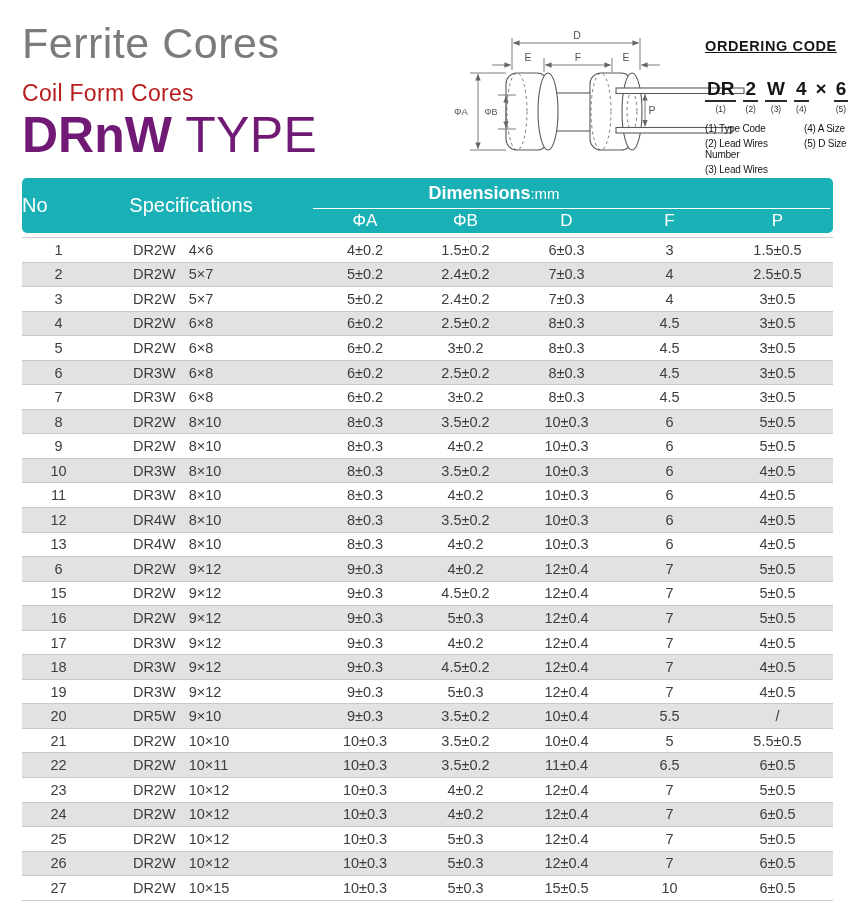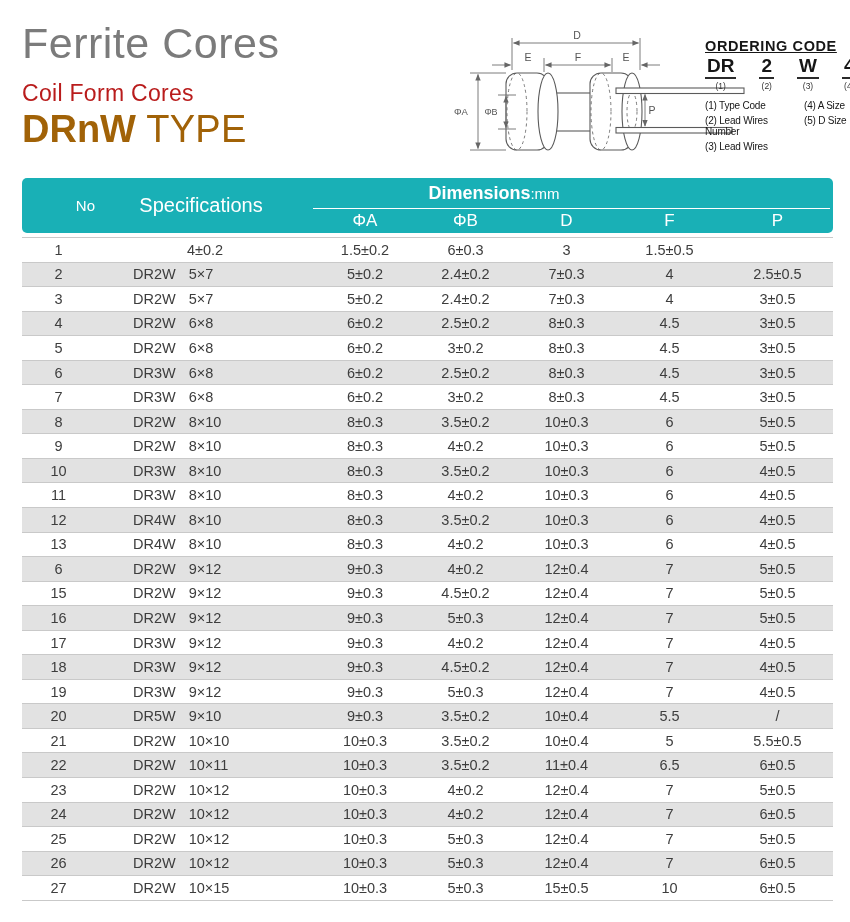--- a/index.html
+++ b/index.html
@@ -8,45 +8,45 @@
     width:850px; height:922px; background:#ffffff;
     font-family:"Liberation Sans", sans-serif;
     -webkit-font-smoothing:antialiased;
   }
   .page { position:relative; width:850px; height:922px; overflow:hidden; background:#fff;padding-left:36px; }
 
   
   .title-block { position:absolute; left:22px; top:22px; }
   .title-main  { font-size:43px; line-height:1.0; color:#7b7b7b; letter-spacing:0.5px; font-weight:400; }
   .title-sub   { font-size:23px; color:#b91c1c; margin-top:15px; letter-spacing:0.3px; }
-  .title-type  { font-size:38px; color:#a16207; margin-top:3px; line-height:1.0; letter-spacing:0.3px; }
+  .title-type  { font-size:50px; color:#701a75; margin-top:3px; line-height:1.0; letter-spacing:0.3px; }
   .title-type .tc { font-weight:800; letter-spacing:0px; }
 
   
   .diagram { position:absolute; left:440px; top:8px; }
 
   
   .ordering  { position:absolute; left:705px; top:38px; width:142px; color:#161616; }
   .oc-title  { font-size:14.5px; font-weight:bold; letter-spacing:0.6px;text-decoration:underline; }
-  .oc-code   { display:flex; gap:23px; margin-top:2px; align-items:flex-start; }
+  .oc-code   { display:flex; gap:7px; margin-top:25px; align-items:flex-start; }
   .oc-item   { text-align:center; }
   .oc-char   { display:block; font-size:19px; font-weight:bold; line-height:1.05;
                border-bottom:2px solid #2a2a2a; padding:0 2px 1px; }
   .oc-char.no-line { border-bottom:2px solid transparent; padding:0; }
   .oc-num    { display:block; font-size:8.5px; color:#333; margin-top:2px; }
   .oc-legend { margin-top:9px; font-size:10px; font-weight:normal; letter-spacing:-0.2px; }
   .oc-legend-row  { display:flex; margin-bottom:4px; }
   .oc-legend-left { width:99px; flex:none; }
   .oc-legend-right{ flex:1; }
 
   
   .spec-table { position:absolute; left:22px; top:178px; width:811px; }
   .thead { position:relative; height:55px; background:#19B0B6; border-radius:5px; color:#fff; }
-  .th-no   { position:absolute; left:0;    top:0; width:73px;  height:55px; line-height:55px; text-align:right; font-size:15px; }
-  .th-spec { position:absolute; left:69px; top:0; width:220px; height:55px; line-height:55px; text-align:center; font-size:20px; }
+  .th-no   { position:absolute; left:0;    top:0; width:73px;  height:55px; line-height:55px; text-align:left; font-size:20px; }
+  .th-spec { position:absolute; left:59px; top:0; width:220px; height:55px; line-height:55px; text-align:center; font-size:20px; }
   .th-dims-title { position:absolute; left:472px; top:5px; transform:translateX(-50%);
                    font-size:18px; white-space:nowrap; }
   .th-dims-title .dt-bold { font-weight:bold; }
   .th-dims-title .dt-unit { font-size:15px; font-weight:normal; }
   .th-line { position:absolute; left:291px; right:3px; top:30px; height:1px; background:#ffffff; }
   .th-cols { position:absolute; left:293px; top:31px; width:518px; height:24px;
              display:grid; grid-template-columns:100px 101px 101px 105px 111px; }
   .th-col  { text-align:center; font-size:17px; line-height:23px; }
 
   .tbody { margin-top:4px; border-top:1px solid #c9c9c9; }
@@ -183,20 +183,21 @@
         <div class="th-col">ΦA</div>
         <div class="th-col">ΦB</div>
         <div class="th-col">D</div>
         <div class="th-col">F</div>
         <div class="th-col">P</div>
       </div>
     </div>
     <div class="tbody">
   <div class="trow">
     <div class="cell">1</div>
+    <div class="cell spec"><span>DR2W</span><span class="spec-size">4×6</span></div>
     <div class="cell">4±0.2</div>
     <div class="cell">1.5±0.2</div>
     <div class="cell">6±0.3</div>
     <div class="cell">3</div>
     <div class="cell">1.5±0.5</div>
   </div>
 
   <div class="trow alt">
     <div class="cell">2</div>
     <div class="cell spec"><span>DR2W</span><span class="spec-size">5×7</span></div>

